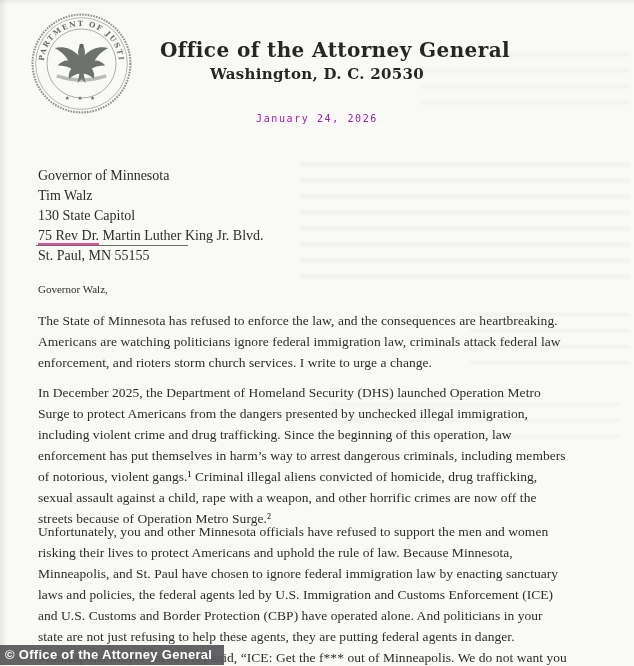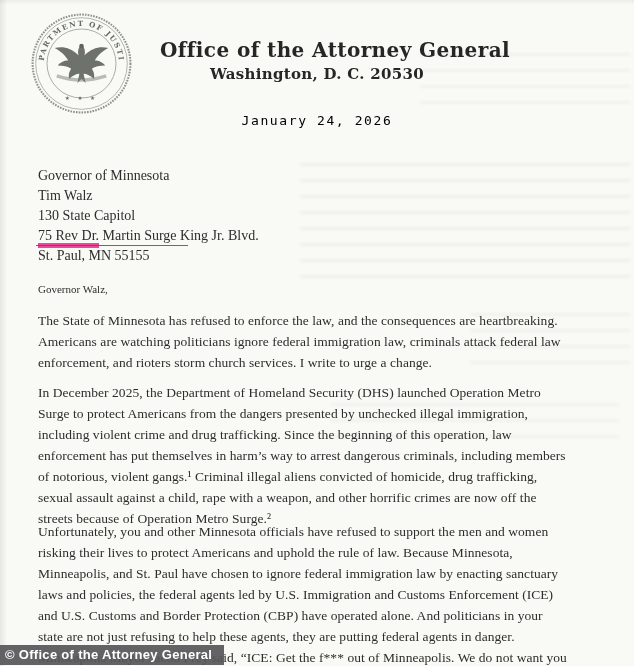--- a/index.html
+++ b/index.html
@@ -23,24 +23,24 @@
 
   .seal{position:absolute;left:30px;top:12px;width:103px;height:103px;opacity:.9;}
 
   .letterhead{position:absolute;left:0;right:0;top:38px;text-align:center;
     font-family:"DejaVu Serif",serif;color:#262624;}
   .office{font-size:20px;font-weight:bold;letter-spacing:.4px;margin-left:36px;}
   .city{font-size:15px;font-weight:bold;margin-top:3px;letter-spacing:.3px;}
 
   .dateline{position:absolute;left:0;right:0;top:113px;text-align:center;
     font-family:"DejaVu Sans Mono","Liberation Mono",monospace;
-    font-size:13px;letter-spacing:1.6px;color:#000000;}
+    font-size:10px;letter-spacing:1.6px;color:#a21caf;}
 
   .address{position:absolute;left:38px;top:166px;font-size:14px;line-height:20px;}
-  .addr-underline{border-bottom:5px solid #ec4899;}
+  .addr-underline{border-bottom:2px solid #ec4899;}
   .long-underline{position:absolute;left:36px;top:245px;width:152px;height:1px;
     background:#55544f;opacity:.85;}
 
   .salutation{position:absolute;left:38px;top:283px;font-size:11px;}
 
   .para{position:absolute;left:38px;right:8px;font-size:13.5px;line-height:21px;
     white-space:pre-line;letter-spacing:.05px;}
   .p1{top:310px;}
   .p2{top:382px;}
   .p3{top:521px;}
@@ -90,21 +90,21 @@
     <div class="office">Office of the Attorney General</div>
     <div class="city">Washington, D. C. 20530</div>
   </div>
 
   <div class="dateline">January 24, 2026</div>
 
   <div class="address">
     <div>Governor of Minnesota</div>
     <div>Tim Walz</div>
     <div>130 State Capitol</div>
-    <div><span class="addr-underline">75 Rev Dr.</span><span> Martin Surge King Jr. Blvd.</span></div>
+    <div><span class="addr-underline">75 Rev Dr.</span><span> Martin Luther King Jr. Blvd.</span></div>
     <div>St. Paul, MN 55155</div>
   </div>
   <div class="long-underline"></div>
 
   <div class="salutation">Governor Walz,</div>
 
   <div class="para p1">The State of Minnesota has refused to enforce the law, and the consequences are heartbreaking.
 Americans are watching politicians ignore federal immigration law, criminals attack federal law
 enforcement, and rioters storm church services. I write to urge a change.</div>
   <div class="para p2">In December 2025, the Department of Homeland Security (DHS) launched Operation Metro

